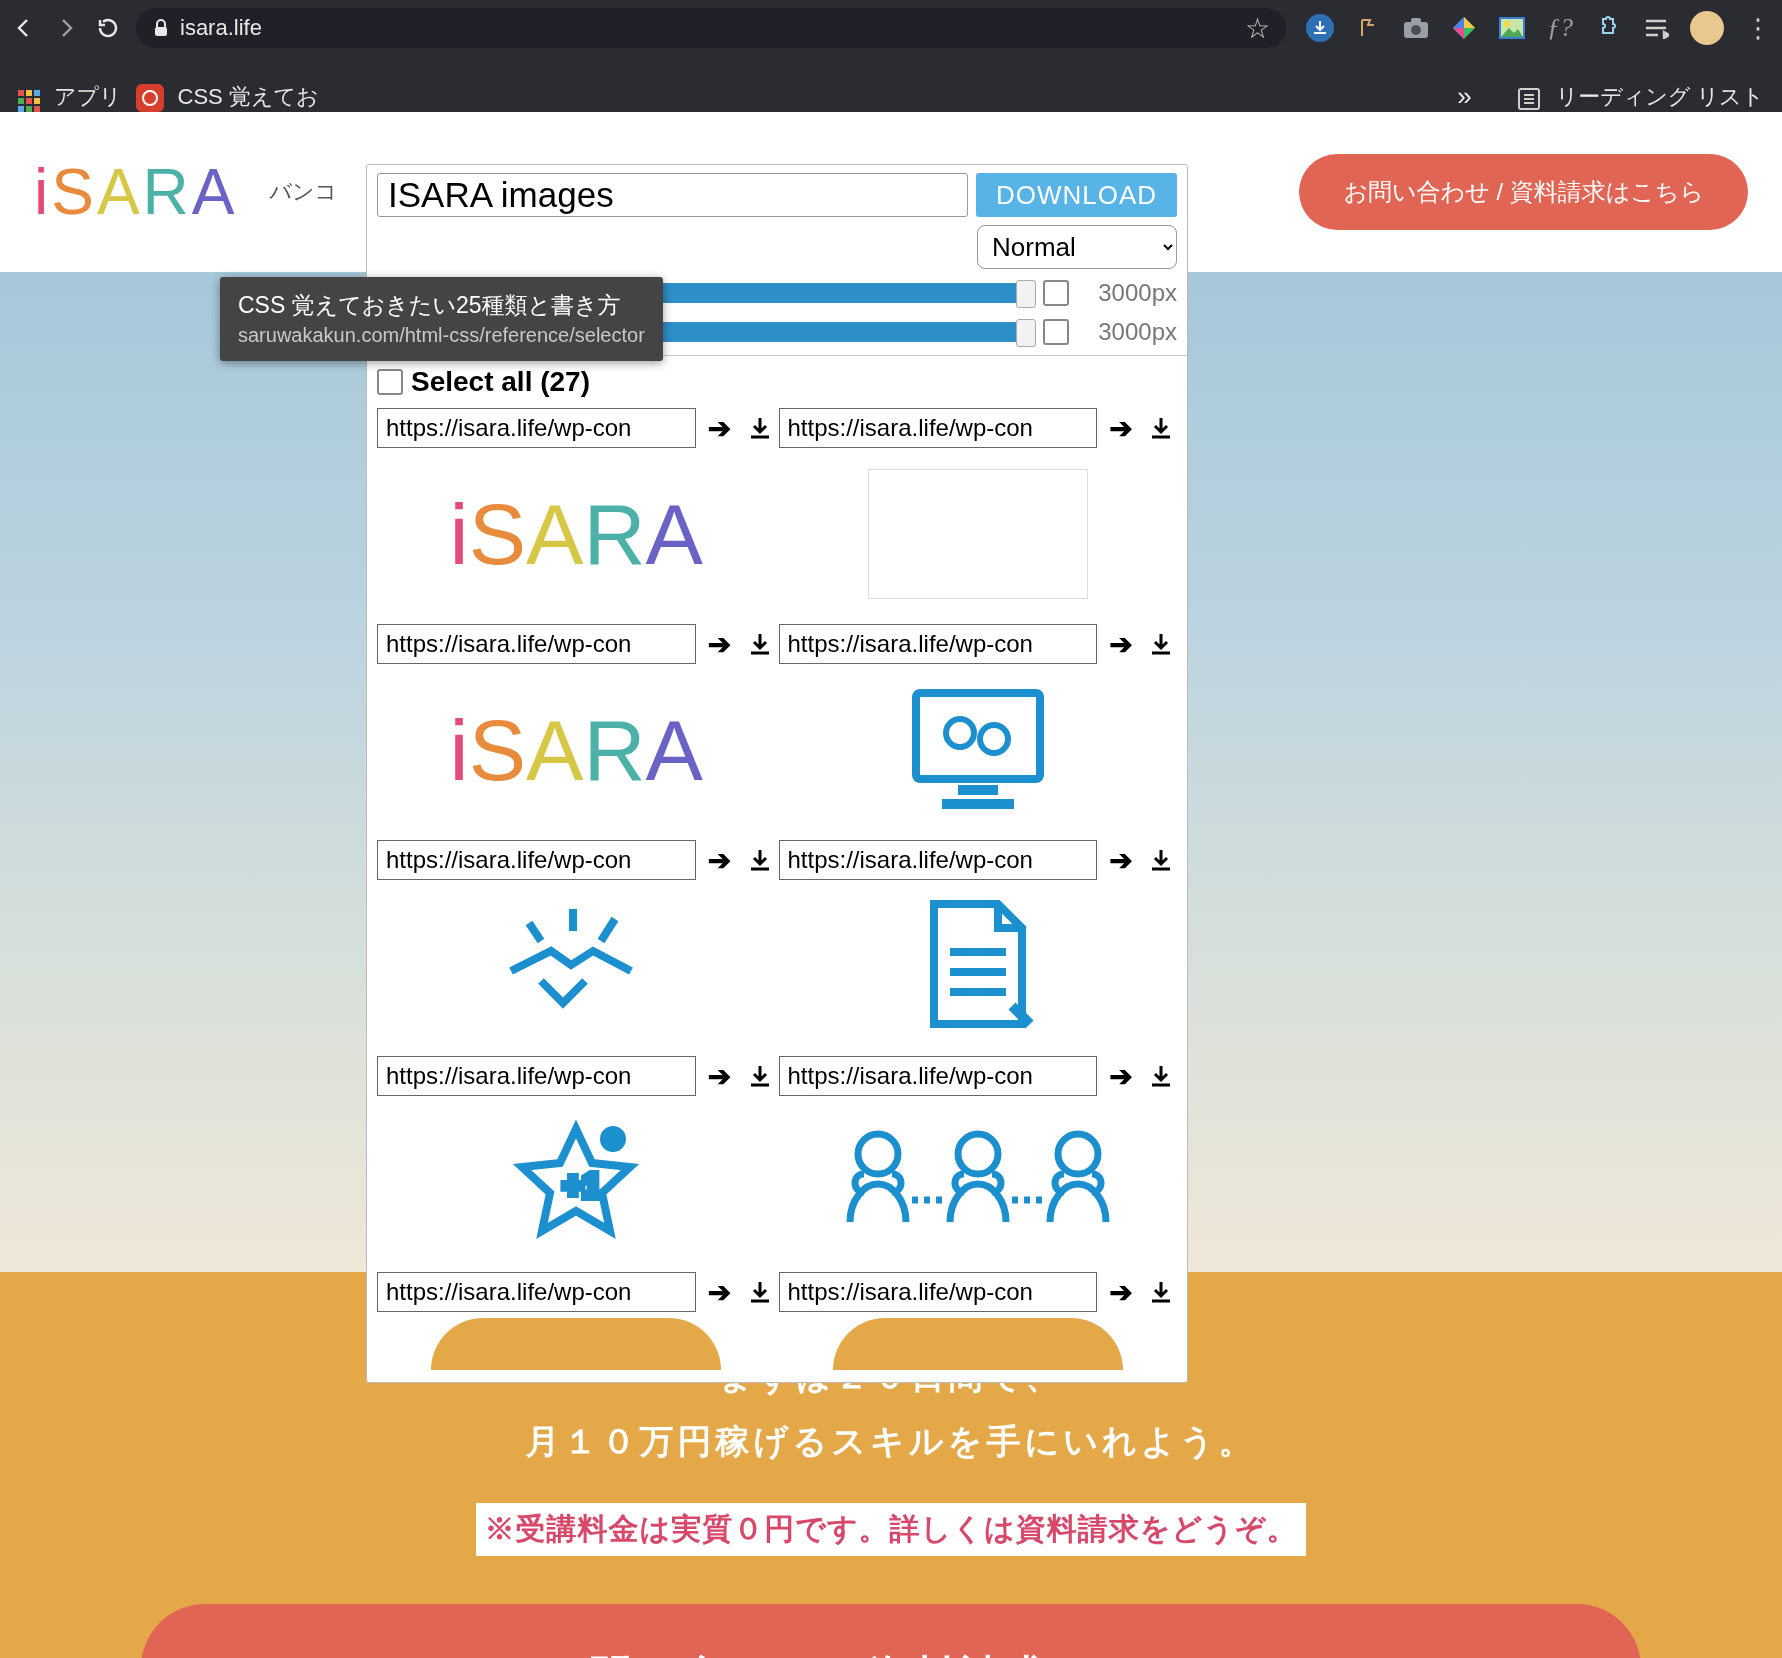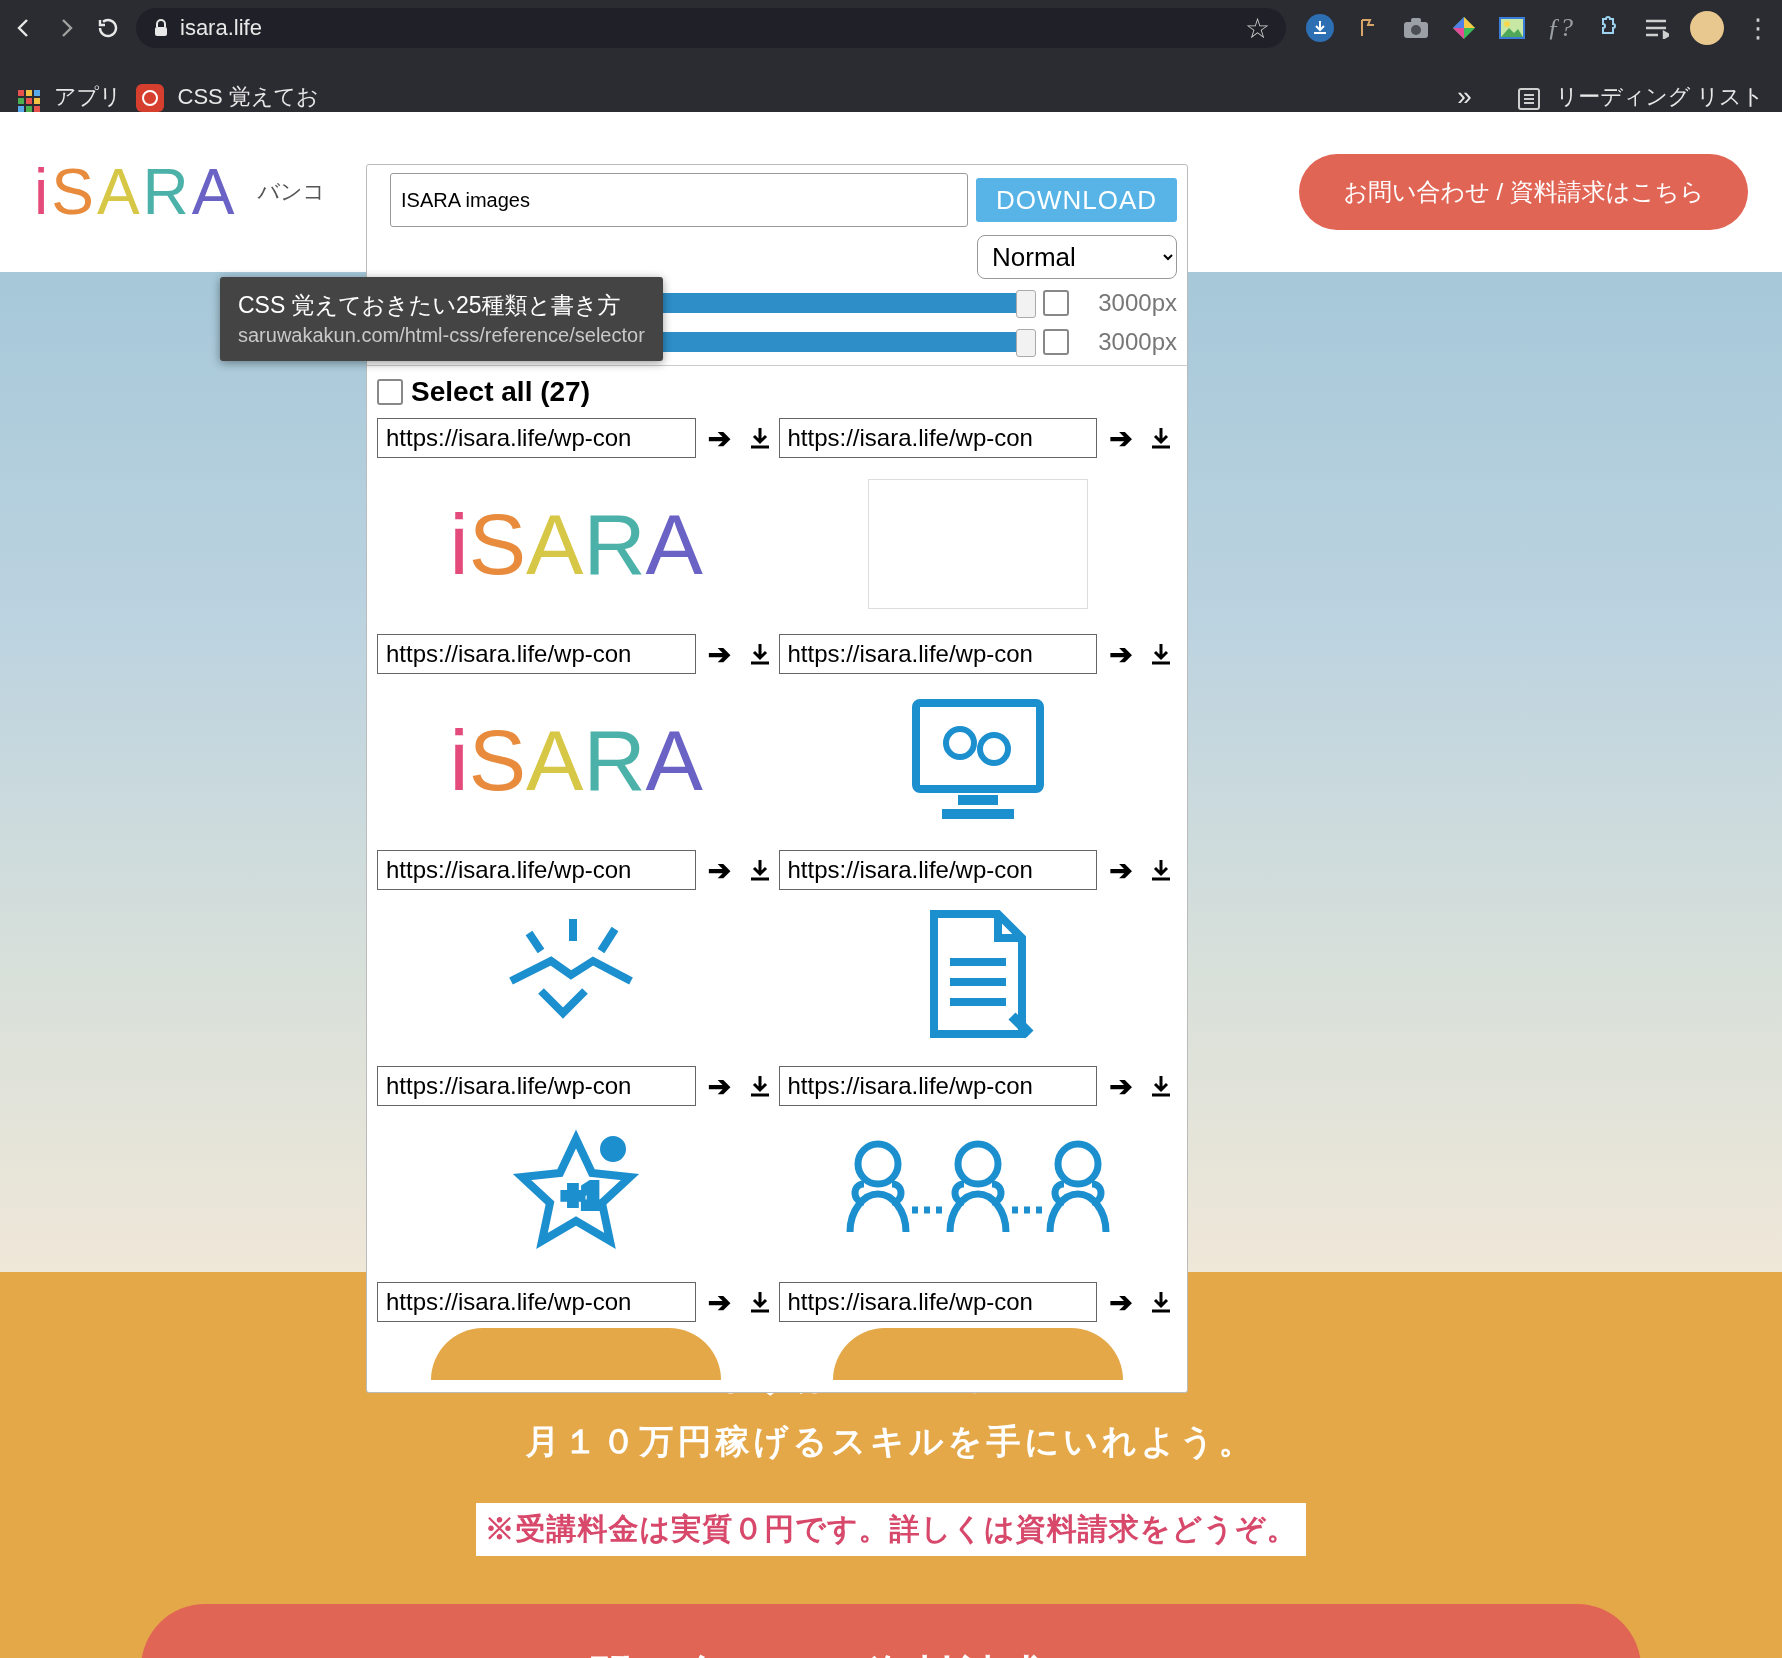--- a/index.html
+++ b/index.html
@@ -18,40 +18,40 @@
 
 .bookbar { height:56px; background:#2b2b32; display:flex; align-items:flex-end; padding:0 18px; gap:14px; color:#e8e8e8; font-size:22px; }
 .bk-ic { width:22px; height:22px; }
 .bk-bdg { width:28px; height:28px; background:#d63f2e; border-radius:6px; display:flex; align-items:center; justify-content:center; }
 .spacer { flex:1; }
 
 
 .page { position:relative; width:100%; height:calc(100% - 112px); }
 .header { height:160px; background:#fff; display:flex; align-items:center; padding:0 34px; }
 .logo { font-size:64px; font-weight:400; letter-spacing:3px; }
-.tagline { margin-left:20px; color:#555; font-size:22px; }
+.tagline { margin-left:32px; color:#555; font-size:22px; }
 .cta-sm { margin-left:auto; background:#e16555; color:#fff; padding:22px 44px; border-radius:38px; font-size:24px; font-weight:500; }
 .hero { height:1000px; background:linear-gradient(180deg,#a6c8d9 0%, #bcd3e0 35%, #d8e0da 70%, #efe7d8 100%); position:relative; }
 
 
 .orange { background:#e4a849; color:#fff; text-align:center; padding:72px 0 120px; position:relative; }
 .or-l { font-size:34px; letter-spacing:4px; line-height:1.9; font-weight:600; }
 .or-note { display:inline-block; background:#fff; color:#d7486b; font-size:30px; font-weight:700; padding:6px 8px; margin-top:30px; letter-spacing:1px; }
 .cta-lg { margin:48px auto 0; width:1500px; background:#e16555; color:#fff; padding:44px 0; border-radius:64px; font-size:42px; font-weight:600; letter-spacing:4px; }
 
 
 .tooltip { position:absolute; top:117px; left:220px; background:#444; color:#fff; padding:12px 18px; font-size:23px; line-height:1.4; z-index:40; border-radius:3px; box-shadow:0 2px 10px rgba(0,0,0,.4);margin-top:48px; }
 .tooltip .t2 { color:#c8c8c8; font-size:20px; }
 
 
 .panel { position:absolute; top:52px; left:366px; width:822px; background:#fff; z-index:30; border:1px solid #bbb; border-radius:3px; font-family:Arial,Helvetica,sans-serif; color:#000; }
 .panel-top { padding:8px 10px; display:flex; flex-direction:column; gap:8px; }
 .panel-row { display:flex; gap:8px; align-items:center; }
 .sel-row { justify-content:flex-end; }
-.inp { height:54px; border:1px solid #999; border-radius:3px; padding:0 10px; font-size:20px; flex:1;margin-left:13px; }
+.inp { height:44px; border:1px solid #999; border-radius:3px; padding:0 10px; font-size:35px; flex:1; }
 .dl-btn { height:44px; background:#58b4e7; color:#fff; border:none; font-size:26px; font-weight:400; padding:0 20px; border-radius:3px; letter-spacing:1px; }
 .sel { height:44px; border:1px solid #999; border-radius:8px; padding:0 10px; font-size:26px; width:200px; background:#fff; }
 
 .dim-lbl { width:104px; text-align:right; font-size:26px; color:#555; }
 .dim-min { width:54px; color:#555; font-size:22px; text-align:right; }
 .ck { width:26px; height:26px; border:2px solid #888; border-radius:3px; background:#fff; display:inline-block; }
 .slider { flex:1; display:flex; align-items:center; height:24px; }
 .track { height:20px; flex:1; background:#2e8ec8; border:1px solid #2e8ec8; position:relative; }
 .thumb { position:absolute; top:-4px; width:20px; height:28px; background:#f2f2f2; border:1px solid #aaa; border-radius:3px; }
 .dim-max { color:#777; font-size:24px; width:100px; text-align:right; }

